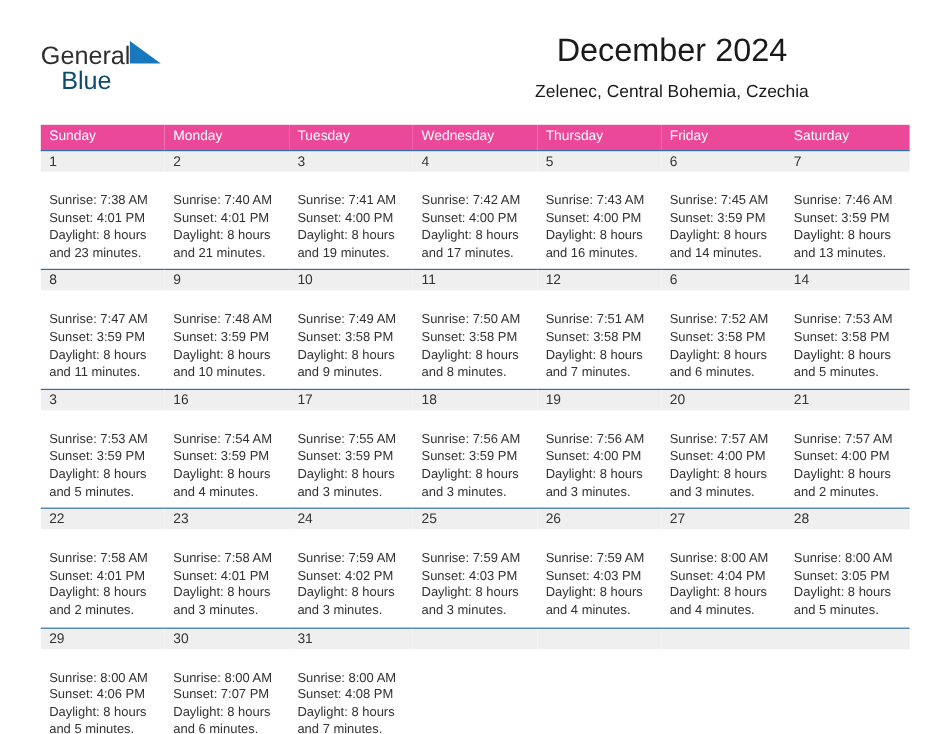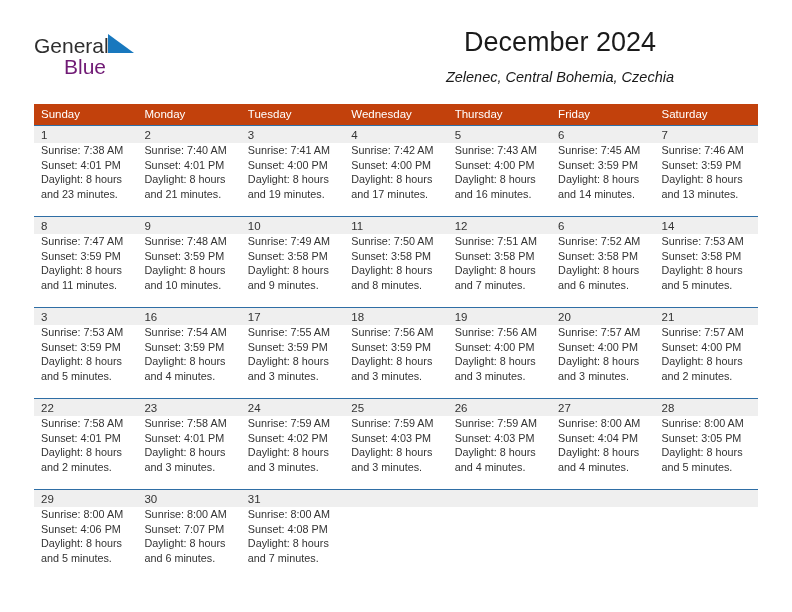--- a/index.html
+++ b/index.html
@@ -39,23 +39,23 @@
   }
   .logo-general {
     font-size: 21px;
     color: #2f2f2f;
     letter-spacing: 0px;
     line-height: 23px;
     font-family: "Liberation Sans", sans-serif;
   }
   .logo-blue {
     font-size: 21px;
-    color: #701a75;
+    color: #0c4a6e;
     line-height: 23px;
-    margin-left: 30px;
+    margin-left: 17px;
     display: block;
     margin-top: -3px;
   }
   .logo-tri {
     display: inline-block;
     vertical-align: -1px;
     margin-left: -1px;
   }
   .title-block {
     position: absolute;
@@ -70,37 +70,36 @@
     font-weight: normal;
     margin: 0;
     text-align: center;
   }
   .cal-subtitle {
     font-size: 14.5px;
     color: #1a1a1a;
     line-height: 20px;
     margin: 9px 0 0 0;
     font-weight: normal;
-    font-style: italic;
   }
 
   
   .calendar {
     position: absolute;
     left: 34px;
     top: 104px;
     width: 724px;
   }
   table.cal {
     border-collapse: collapse;
     width: 724px;
     table-layout: fixed;
   }
   table.cal th {
-    background: #c2410c;
+    background: #ec4899;
     color: #ffffff;
     font-size: 11.5px;
     font-weight: normal;
     text-align: left;
     padding: 4px 0 5px 7px;
     height: 12px;
     border: none;
   }
   td.daycell {
     vertical-align: top;
@@ -116,21 +115,21 @@
   .daynum-band {
     background: #efefef;
     height: 17px;
     padding: 2px 0 0 7px;
     box-sizing: border-box;
     font-size: 11.5px;
     color: #333333;
     line-height: 15px;
   }
   .cell-body {
-    padding: 0 6px 0 7px;
+    padding: 17px 6px 0 7px;
     font-size: 10.8px;
     line-height: 14.6px;
     color: #333333;
   }
   .cell-body div {
     white-space: nowrap;
   }
   .spacer-row td {
     height: 6px;
     padding: 0;

